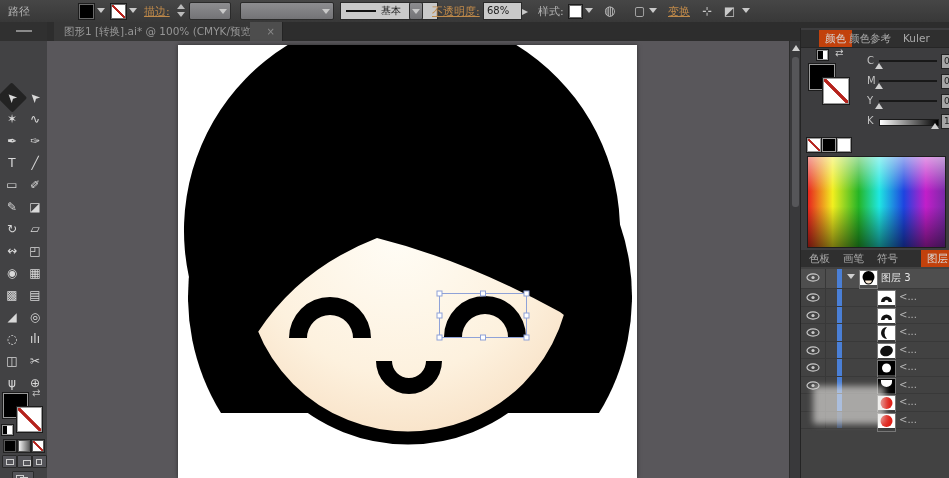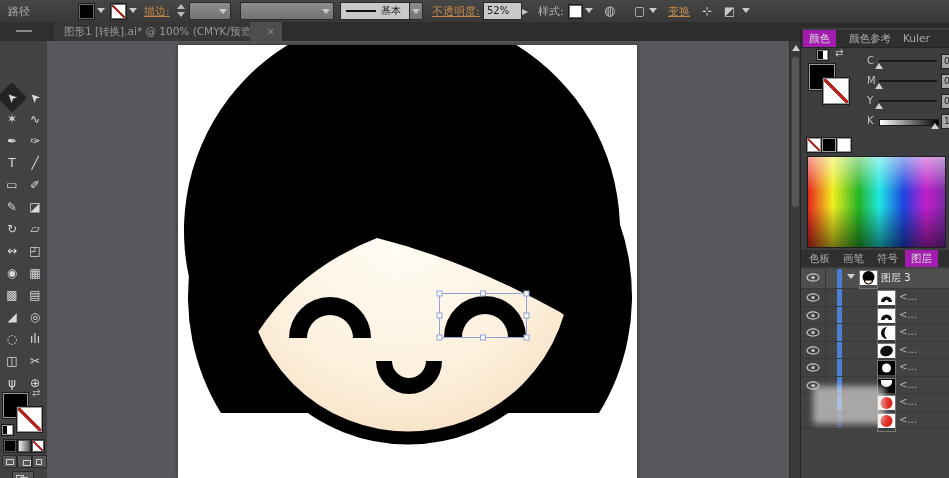--- a/index.html
+++ b/index.html
@@ -7,21 +7,21 @@
        font-family:"DejaVu Sans","Liberation Sans",sans-serif;
        background:#3c3c3c;color:#b8b8b8;font-size:11px;-webkit-font-smoothing:antialiased;}
   .abs{position:absolute;}
   
   .topbar{position:absolute;left:0;top:0;width:949px;height:22px;background:linear-gradient(#464646,#383838);border-bottom:1px solid #262626;}
   .tb-label{position:absolute;top:4px;color:#b4b4b4;font-size:11px;white-space:nowrap;}
   .tb-link{position:absolute;top:4px;color:#c08a4a;text-decoration:underline;font-size:11px;white-space:nowrap;cursor:pointer;}
   .swatchbox{position:absolute;top:3px;width:15px;height:15px;border:1px solid #1d1d1d;box-shadow:0 0 0 1px #6a6a6a inset;}
   .ddarrow{position:absolute;top:8px;width:0;height:0;border-left:4px solid transparent;border-right:4px solid transparent;border-top:5px solid #c9c9c9;}
   .dropbox{position:absolute;top:2px;height:16px;background:linear-gradient(#8d8d90,#737376);border:1px solid #2a2a2a;border-radius:2px;}
-  .lightbox{position:absolute;top:2px;height:16px;background:#c9c9c9;border:1px solid #2a2a2a;color:#1c1c1c;font-size:10px;line-height:16px;}
+  .lightbox{position:absolute;top:2px;height:16px;background:#c9c9c9;border:1px solid #2a2a2a;color:#1c1c1c;font-size:10px;line-height:16px;padding-left:28px;}
   .stepper{position:absolute;top:3px;width:9px;height:15px;}
   .stepper i{position:absolute;left:0;width:0;height:0;border-left:4px solid transparent;border-right:4px solid transparent;}
   .stepper .up{top:1px;border-bottom:5px solid #bbb;}
   .stepper .dn{bottom:1px;border-top:5px solid #bbb;}
   .tb-icon{position:absolute;top:3px;color:#c9c9c9;font-size:12px;line-height:16px;}
   
   .tabbar{position:absolute;left:0;top:22px;width:949px;height:19px;background:#2d2d2d;border-bottom:1px solid #222;}
   .doc-tab{position:absolute;top:0;height:19px;line-height:19px;padding:0 22px 0 10px;font-size:10.5px;white-space:nowrap;border-right:1px solid #242424;}
   .doc-tab .x{position:absolute;right:7px;top:0;font-size:10px;color:#8a8a8a;cursor:pointer;}
   .tab-inactive{background:#373737;color:#969696;}
@@ -41,21 +41,21 @@
   
   .pasteboard{position:absolute;left:47px;top:41px;width:742px;height:437px;background:#59575b;}
   .artboard{position:absolute;left:131px;top:4px;width:459px;height:433px;background:#ffffff;box-shadow:0 0 4px rgba(0,0,0,.5);}
   .vscroll{position:absolute;left:789px;top:41px;width:11px;height:437px;background:#39393b;border-left:1px solid #2c2c2c;}
   .vscroll .arr{position:absolute;left:2px;top:4px;width:0;height:0;border-left:4px solid transparent;border-right:4px solid transparent;border-bottom:6px solid #cfcfcf;}
   .vscroll .thumb{position:absolute;left:2px;top:16px;width:7px;height:150px;background:#565659;border-radius:3px;}
   
   .dock{position:absolute;left:800px;top:28px;width:149px;height:450px;background:#3d3d3f;border-left:1px solid #242424;overflow:hidden;}
   .ptabs{position:absolute;left:0;width:149px;height:17px;background:#2f2f2f;border-bottom:1px solid #262626;}
   .ptab{position:absolute;top:0;height:17px;line-height:17px;padding:0 6px;font-size:10.5px;color:#a9a9a9;white-space:nowrap;cursor:pointer;}
-  .ptab.on{background:#a21caf;color:#d6d6d6;}
+  .ptab.on{background:#c2410c;color:#d6d6d6;margin-left:16px;}
   .slider-row{position:absolute;left:0;width:149px;height:20px;}
   .slider-row .lab{position:absolute;left:66px;top:3px;color:#c2c2c2;font-size:10px;}
   .slider-row .track{position:absolute;left:78px;top:8px;width:58px;height:2px;background:#191919;}
   .slider-row .track.grad{height:5px;top:7px;background:linear-gradient(to right,#fff,#000);border:1px solid #1a1a1a;}
   .slider-row .knob{position:absolute;top:11px;width:0;height:0;border-left:4px solid transparent;border-right:4px solid transparent;border-bottom:6px solid #cfcfcf;}
   .slider-row .val{position:absolute;left:140px;top:2px;width:16px;height:13px;background:#a6a6a6;color:#1d1d1d;font-size:9px;line-height:13px;padding-left:2px;border:1px solid #222;}
   .spectrum{position:absolute;left:6px;width:137px;height:90px;border:1px solid #1e1e1e;
     background:
       linear-gradient(to bottom,rgba(255,255,255,.55),rgba(255,255,255,0) 38%,rgba(0,0,0,0) 55%,rgba(0,0,0,.5)),
       linear-gradient(to right,#e8251e,#f2ef1f 18%,#25b526 37%,#1fe7e2 52%,#1d44e0 70%,#c21ec9 86%,#7a2aa8);}
@@ -91,21 +91,21 @@
         <span class="ddarrow" style="left:81px;top:6px;"></span>
       </span>
     <span class="lightbox" style="left:340px;width:68px;">
       <span style="position:absolute;left:5px;top:7px;width:30px;height:2px;background:#111;"></span>
       <span style="position:absolute;left:40px;">基本</span>
     </span>
     <span class="dropbox" style="left:409px;width:12px;">
         <span class="ddarrow" style="left:2px;top:6px;"></span>
       </span>
     <span class="tb-link" style="left:432px;">不透明度:</span>
-    <span class="lightbox" style="left:483px;width:34px;padding-left:3px;">52%</span>
+    <span class="lightbox" style="left:483px;width:34px;padding-left:3px;">68%</span>
     <span class="tb-icon" style="left:522px;">▸</span>
     <span class="tb-label" style="left:538px;">样式:</span>
     <span class="swatchbox" style="left:568px;background:#fff;width:13px;height:13px;top:4px;"></span>
     <span class="ddarrow" style="left:585px;"></span>
     <span class="tb-icon" style="left:604px;font-size:13px;">◍</span>
     <span class="tb-icon" style="left:634px;">▢</span>
     <span class="ddarrow" style="left:649px;"></span>
     <span class="tb-link" style="left:668px;">变换</span>
     <span class="tb-icon" style="left:702px;">⊹</span>
     <span class="tb-icon" style="left:724px;">◩</span>

